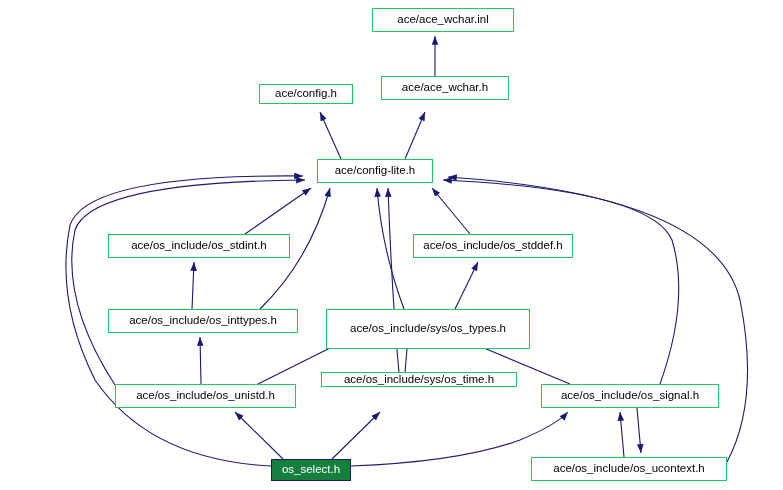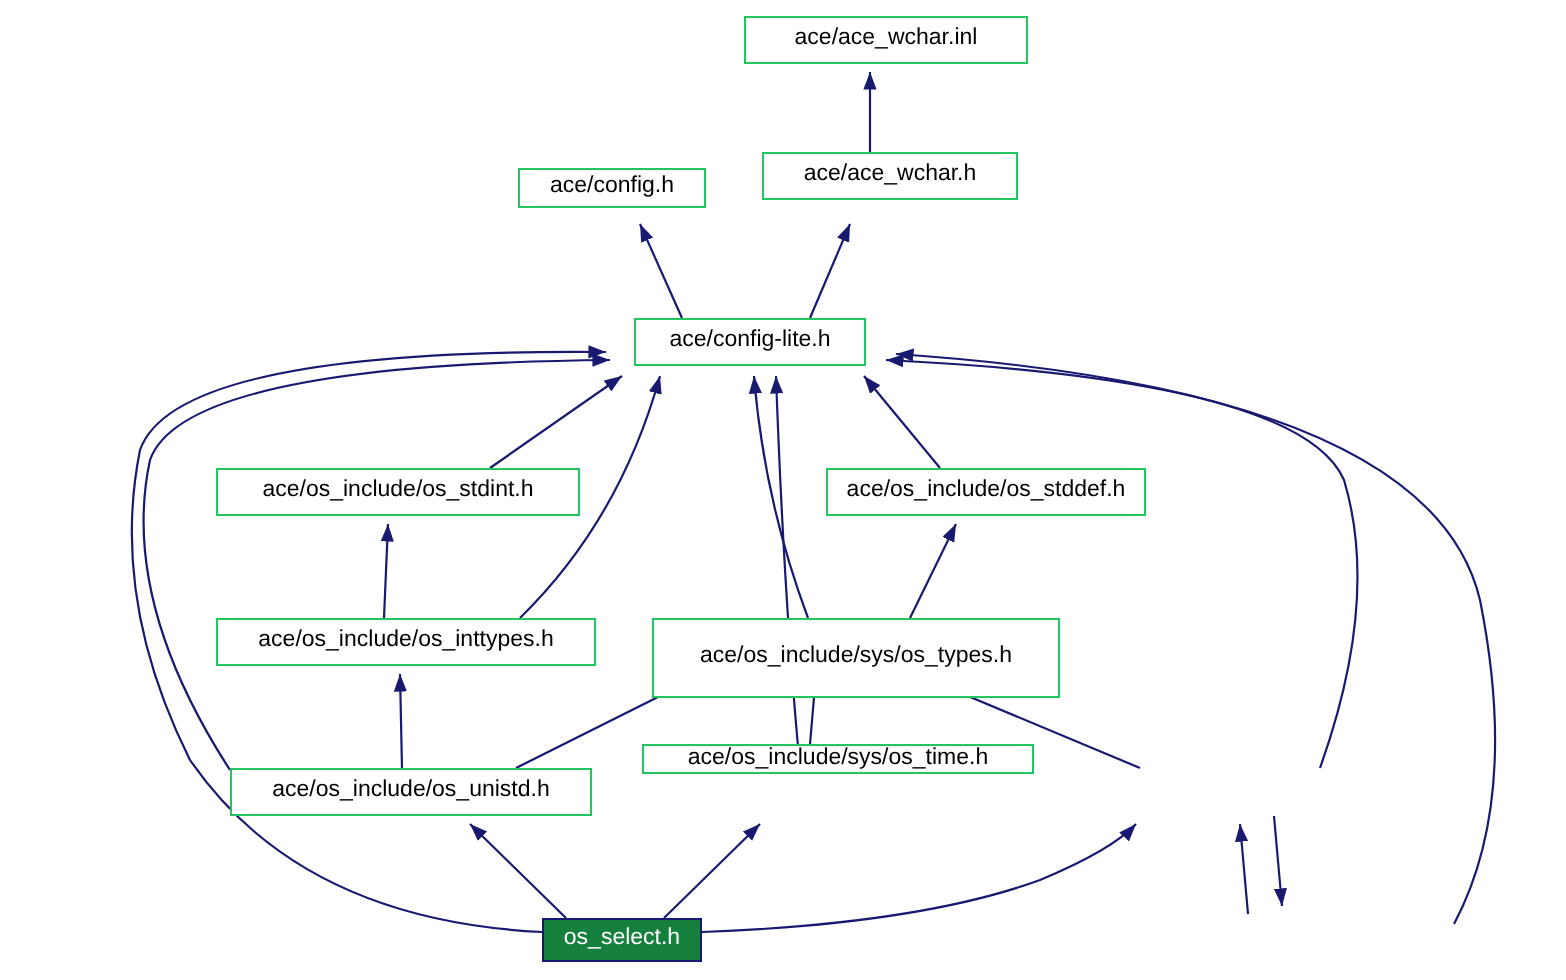--- a/index.html
+++ b/index.html
@@ -105,14 +105,16 @@
   <div class="node" style="left:372px;top:8px;width:142px;height:24px;">ace/ace_wchar.inl</div>
   <div class="node" style="left:259px;top:84px;width:94px;height:20px;">ace/config.h</div>
   <div class="node" style="left:381px;top:76px;width:128px;height:24px;">ace/ace_wchar.h</div>
   <div class="node" style="left:317px;top:159px;width:116px;height:24px;text-align:right;">ace/config-lite.h</div>
   <div class="node" style="left:108px;top:234px;width:182px;height:24px;">ace/os_include/os_stdint.h</div>
   <div class="node" style="left:413px;top:234px;width:160px;height:24px;">ace/os_include/os_stddef.h</div>
   <div class="node" style="left:108px;top:309px;width:190px;height:24px;text-align:right;">ace/os_include/os_inttypes.h</div>
   <div class="node" style="left:326px;top:309px;width:204px;height:40px;">ace/os_include/sys/os_types.h</div>
   <div class="node" style="left:115px;top:384px;width:181px;height:24px;">ace/os_include/os_unistd.h</div>
   <div class="node" style="left:321px;top:372px;width:196px;height:15px;">ace/os_include/sys/os_time.h</div>
+  <div class="node" style="left:541px;top:384px;width:178px;height:24px;">ace/os_include/os_signal.h</div>
   <div class="node root" style="left:271px;top:459px;width:80px;height:22px;">os_select.h</div>
+  <div class="node" style="left:531px;top:457px;width:196px;height:24px;">ace/os_include/os_ucontext.h</div>
 </div>
 
 </body></html>

